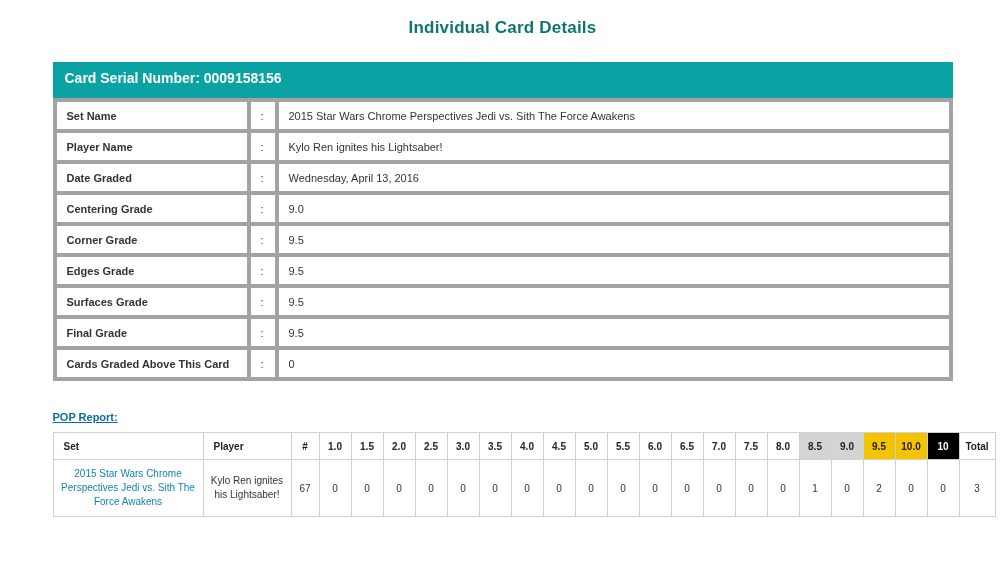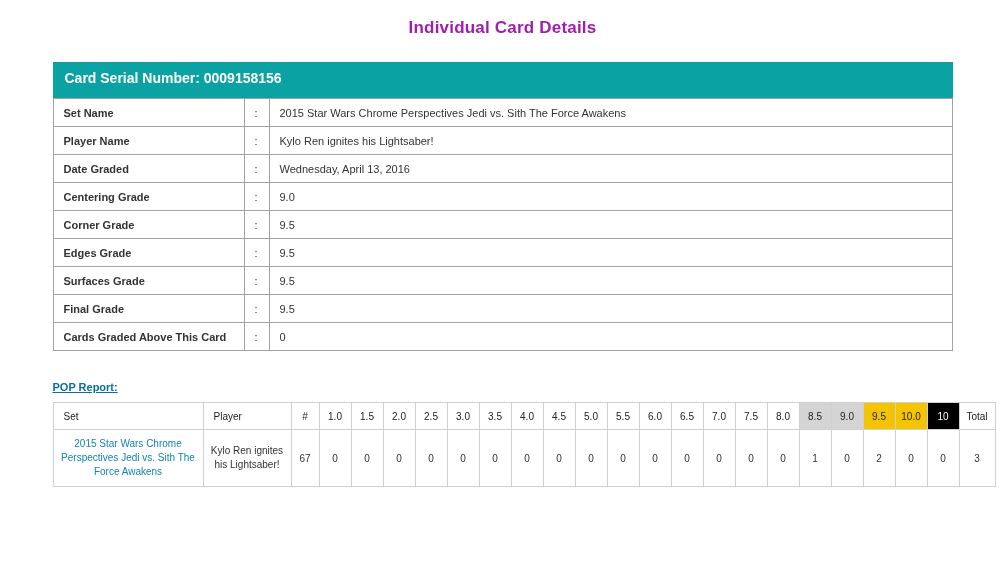--- a/index.html
+++ b/index.html
@@ -16,21 +16,21 @@
   }
   .page {
     position: relative;
     width: 1005px;
     height: 562px;
   }
   .page-title {
     text-align: center;
     font-size: 17px;
     font-weight: bold;
-    color: #a21caf;
+    color: #0f766e;
     margin: 18px 0 0 0;
     letter-spacing: 0.2px;
   }
   .content {
     margin: 0 auto;
     width: 900px;
     padding-top: 24px;
   }
   
   .serial-bar {
@@ -45,21 +45,21 @@
   }
   
   table.details {
     width: 100%;
     border-collapse: collapse;
     table-layout: fixed;
     border: 1px solid #d7d7d7;
     border-top: none;
   }
   table.details td {
-    border: 1px solid #a3a3a3;
+    border: 4px solid #a3a3a3;
     height: 27px;
     padding: 0 0 0 10px;
     font-size: 11px;
     vertical-align: middle;
     color: #333333;
   }
   td.det-label {
     width: 180px;
     font-weight: bold;
     font-size: 10.5px;
@@ -95,21 +95,21 @@
   table.pop th, table.pop td {
     border: 1px solid #d0d0d0;
     font-size: 10px;
     text-align: center;
     vertical-align: middle;
     padding: 0;
     color: #333333;
   }
   table.pop thead th {
     height: 26px;
-    font-weight: normal;
+    font-weight: bold;
     font-size: 10px;
     background: #ffffff;
     color: #222222;
   }
   table.pop thead th.set-col,
   table.pop thead th.player-col {
     text-align: left;
     padding-left: 10px;
   }
   table.pop tbody td {

